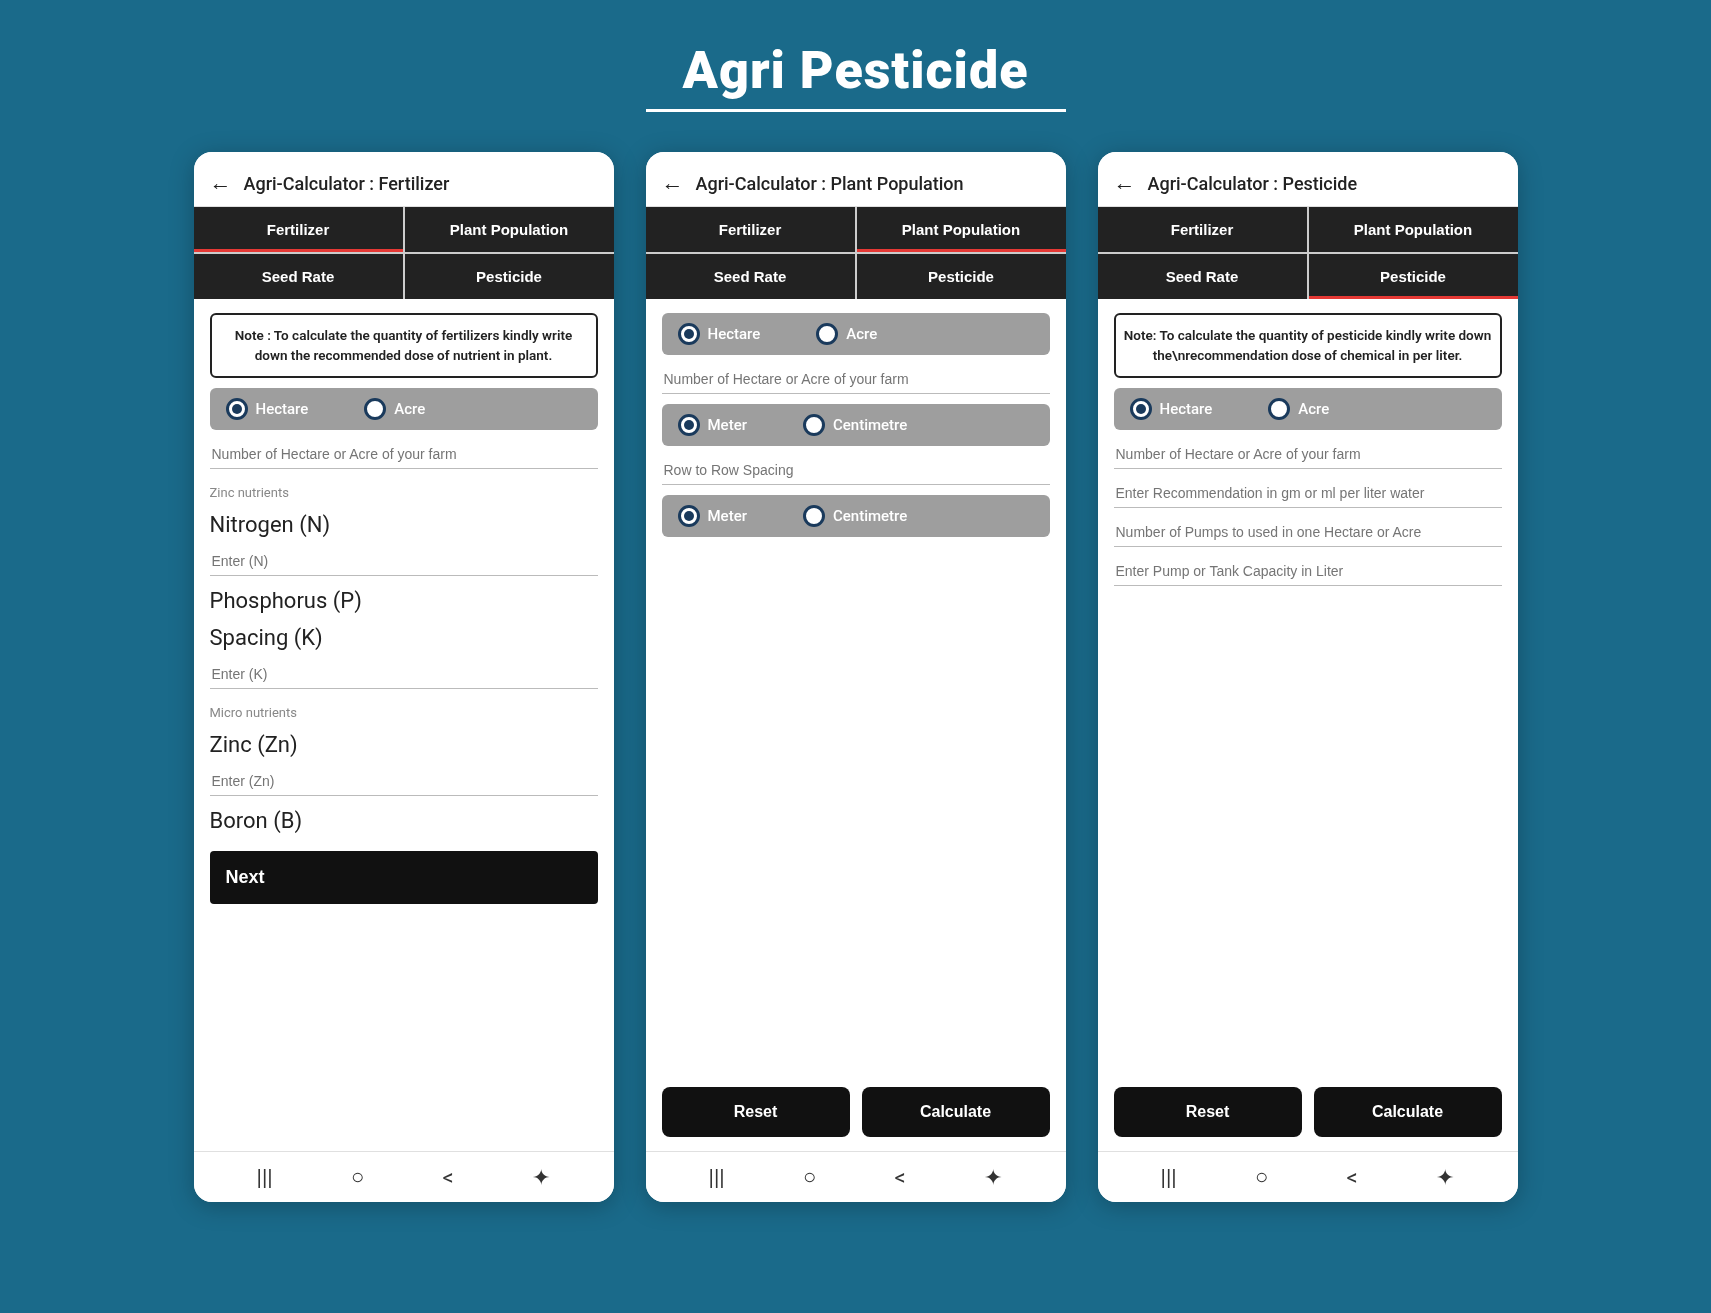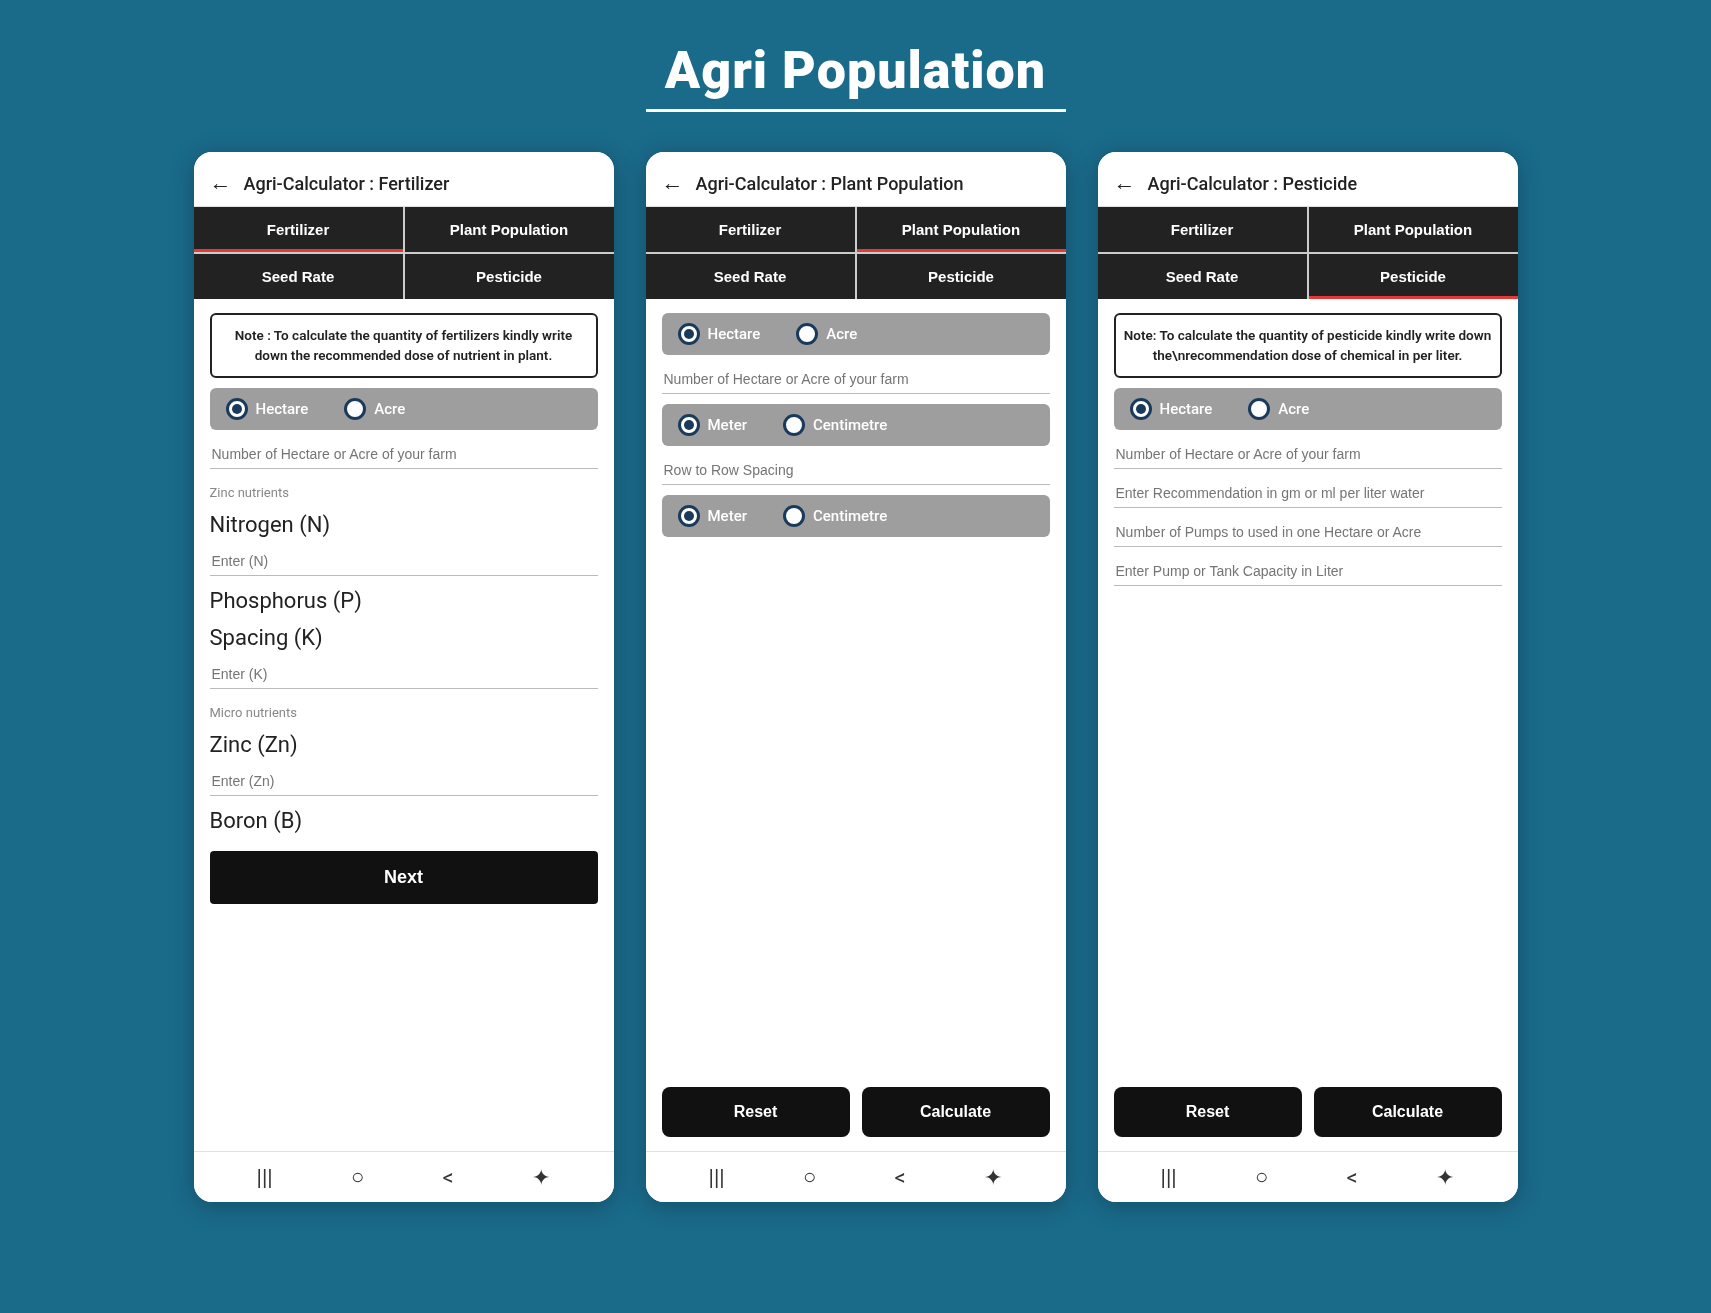--- a/index.html
+++ b/index.html
@@ -108,21 +108,21 @@
       text-align: center;
       line-height: 1.5;
     }
     .radio-row {
       background: #9e9e9e;
       border-radius: 6px;
       display: flex;
       flex-direction: row;
       align-items: center;
       padding: 10px 16px;
-      gap: 36px;
+      gap: 56px;
     }
     .radio-option {
       display: flex;
       align-items: center;
       gap: 8px;
       cursor: pointer;
     }
     .radio-circle {
       width: 22px;
       height: 22px;
@@ -187,21 +187,21 @@
     }
     .next-btn {
       background: #111;
       color: white;
       font-size: 18px;
       font-weight: 600;
       padding: 16px;
       border: none;
       border-radius: 4px;
       cursor: pointer;
-      text-align: center;
+      text-align: left;
       width: 100%;
       margin-top: 8px;
     }
     .phone-footer {
       background: white;
       padding: 12px 24px;
       display: flex;
       flex-direction: row;
       justify-content: space-around;
       align-items: center;
@@ -210,21 +210,21 @@
     .footer-icon {
       font-size: 22px;
       color: #333;
       cursor: pointer;
     }
     .spacer { flex: 1; }
   </style>
 </head>
 <body>
 
-<h1 class="main-title">Agri Population</h1>
+<h1 class="main-title">Agri Pesticide</h1>
 <div class="title-underline"></div>
 
 <div class="screens-row">
 
   <div class="phone-card">
     <div class="phone-header">
       <span class="back-arrow">←</span>
       <span class="phone-header-title">Agri-Calculator : Fertilizer</span>
     </div>
     <div class="tab-grid">

